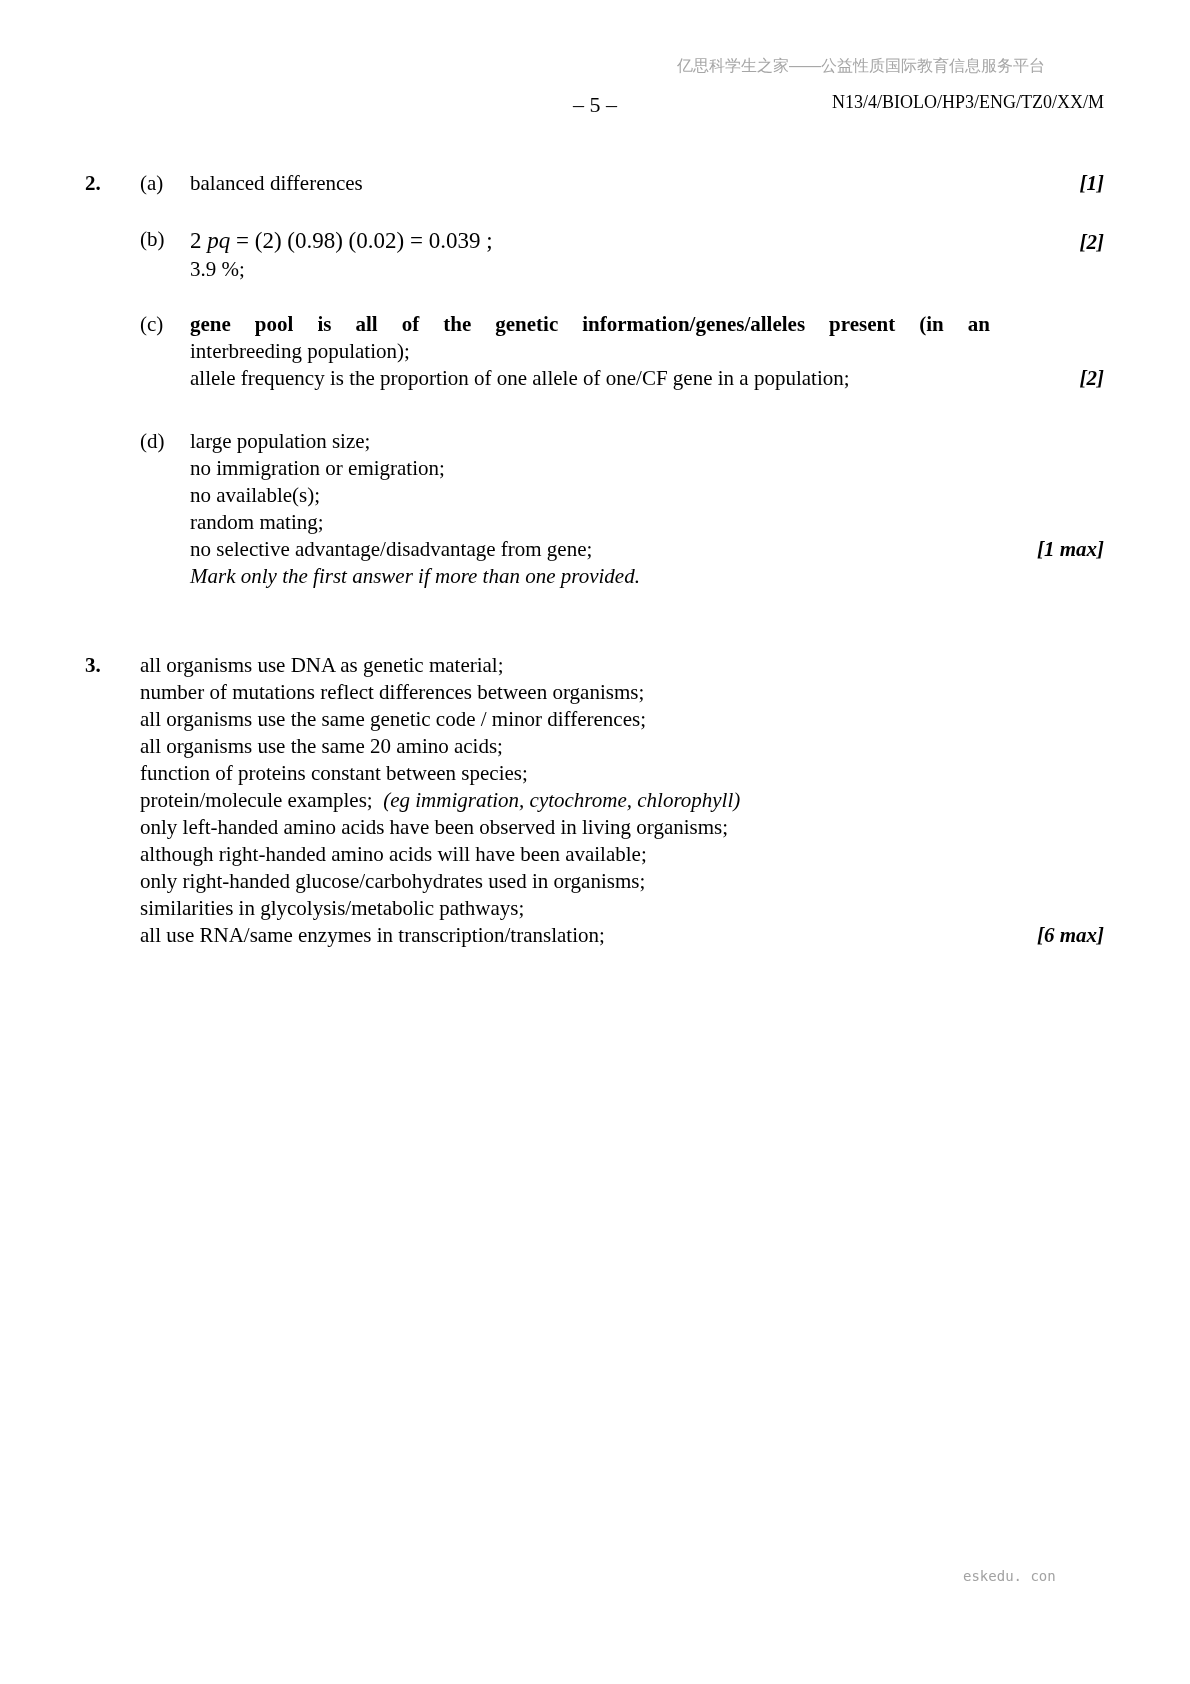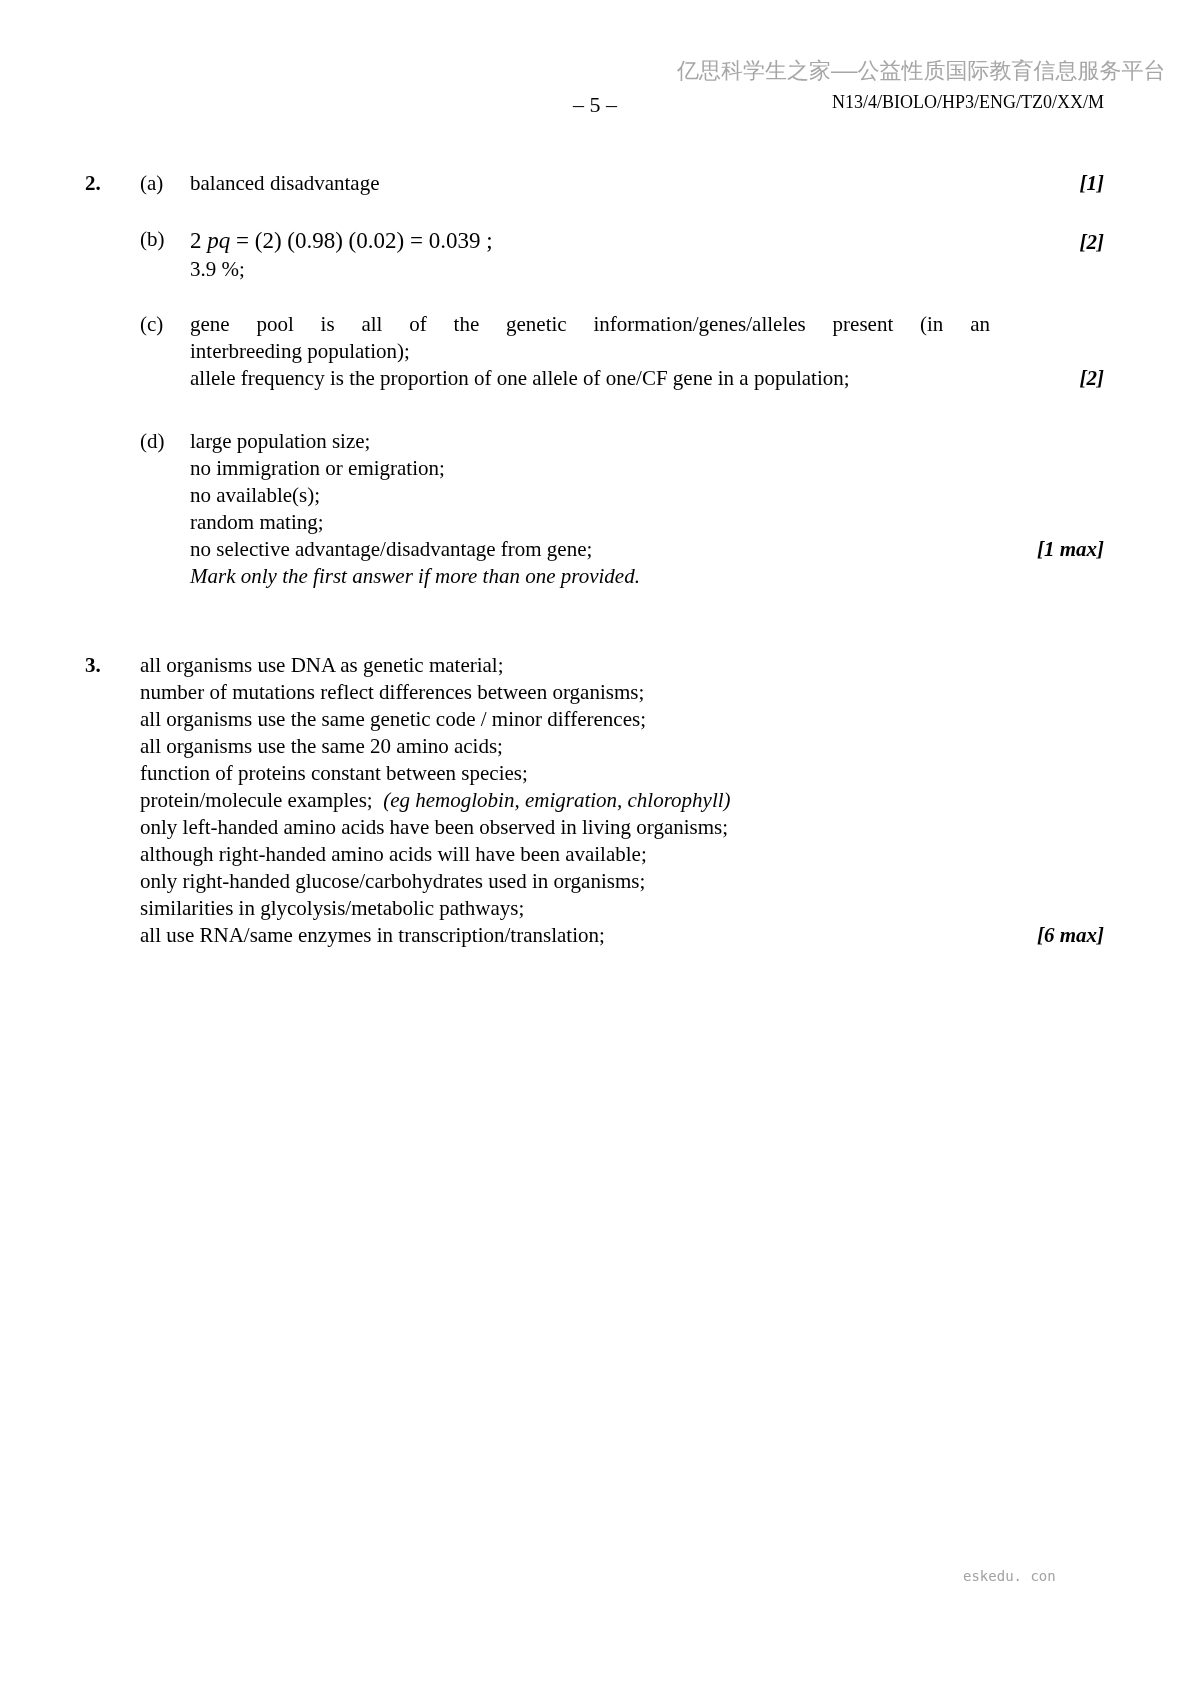--- a/index.html
+++ b/index.html
@@ -10,22 +10,22 @@
     background: #ffffff;
     font-family: "Liberation Serif", serif;
     font-size: 21px;
     color: #000000;
     overflow: hidden;
   }
   .watermark {
     position: absolute;
     left: 677px;
     top: 56px;
-    font-family: Liberation Mono, monospace;
-    font-size: 22px;
+    font-family: Liberation Sans, sans-serif;
+    font-size: 16px;
     color: #a6a6a6;
     white-space: pre;
   }
   .pageno {
     position: absolute;
     left: 538px;
     top: 92px;
     width: 114px;
     text-align: center;
     font-size: 22px;
@@ -57,20 +57,21 @@
   .part { display: flex; }
   .letter { width: 50px; flex: none; line-height: 27px; }
   .ptext { flex: 1; position: relative; min-width: 0; }
   .line { position: relative; line-height: 27px; white-space: pre; }
   .mathline { font-size: 23px; line-height: 30px; }
   .jline {
     width: 800px;
     white-space: normal;
     text-align: justify;
     text-align-last: justify;
+    font-weight: bold;
   }
   .mark {
     position: absolute;
     right: 0;
     top: 0;
     font-weight: bold;
     font-style: italic;
     font-size: 21px;
     line-height: 27px;
     white-space: pre;
@@ -105,21 +106,21 @@
 
   <div class="content">
 
     <div class="qblock">
       <div class="qnum">2.</div>
       <div class="qbody">
 
         <div class="part part-a">
           <div class="letter">(a)</div>
           <div class="ptext">
-            <div class="line"><span class="u">balanced</span><span> disadvantage</span><span class="mark">[1]</span></div>
+            <div class="line"><span class="u">balanced</span><span> differences</span><span class="mark">[1]</span></div>
           </div>
         </div>
 
         <div class="part part-b">
           <div class="letter letterfix">(b)</div>
           <div class="ptext">
             <div class="line mathline"><span>2 </span><span class="it">pq</span><span> = (2) (0.98) (0.02) = 0.039 ;</span><span class="mark">[2]</span></div>
             <div class="line">3.9 %;</div>
           </div>
         </div>
@@ -149,21 +150,21 @@
     </div>
 
     <div class="qblock q3">
       <div class="qnum">3.</div>
       <div class="qbody">
         <div class="line">all organisms use DNA as genetic material;</div>
         <div class="line">number of mutations reflect differences between organisms;</div>
         <div class="line">all organisms use the same genetic code / minor differences;</div>
         <div class="line">all organisms use the same 20 amino acids;</div>
         <div class="line">function of proteins constant between species;</div>
-        <div class="line"><span>protein/molecule examples;  </span><span class="it">(eg hemoglobin, emigration, chlorophyll)</span></div>
+        <div class="line"><span>protein/molecule examples;  </span><span class="it">(eg immigration, cytochrome, chlorophyll)</span></div>
         <div class="line">only left-handed amino acids have been observed in living organisms;</div>
         <div class="line">although right-handed amino acids will have been available;</div>
         <div class="line">only right-handed glucose/carbohydrates used in organisms;</div>
         <div class="line">similarities in glycolysis/metabolic pathways;</div>
         <div class="line"><span>all use RNA/same enzymes in transcription/translation;</span><span class="mark">[6 max]</span></div>
       </div>
     </div>
 
   </div>
 

